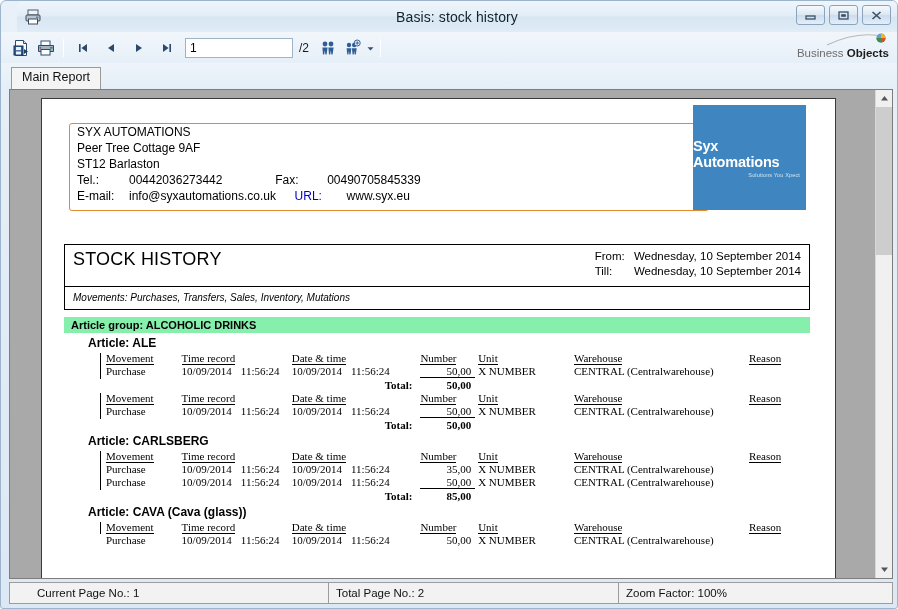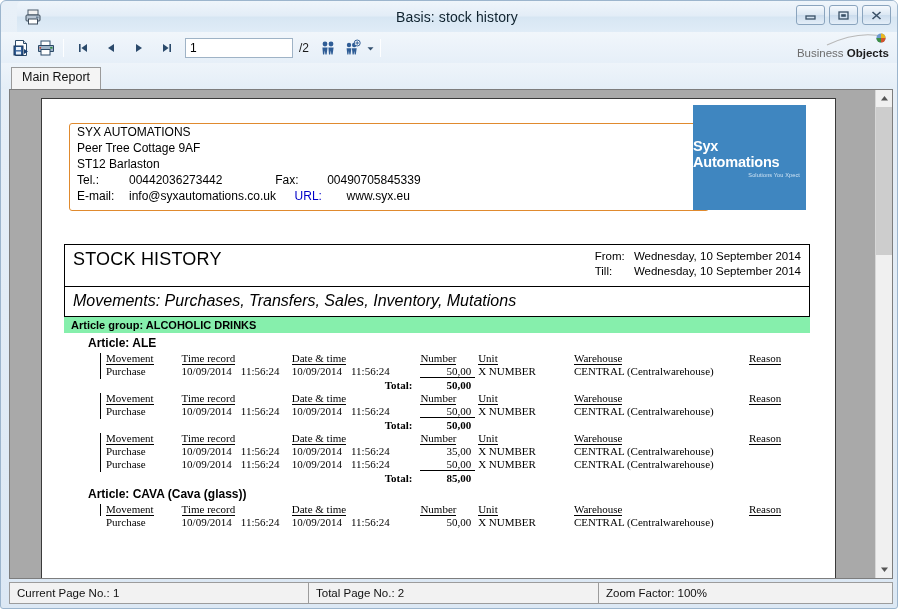--- a/index.html
+++ b/index.html
@@ -176,21 +176,21 @@
   #title-row {
     display: flex; justify-content: space-between; align-items: flex-start;
     padding: 4px 8px 6px 8px;
     border-bottom: 1px solid #000;
     height: 42px;
   }
   #title-row .big { font-size: 18px; letter-spacing: .2px; }
   #title-row .dates { font-size: 11.5px; line-height: 15px; text-align: right; }
   #title-row .dates .dl { display: inline-block; min-width: 36px; text-align: left; }
   #movements {
-    font-size: 16px; font-style: italic;
+    font-size: 10px; font-style: italic;
     padding: 5px 8px 6px 8px;
   }
 
   
   #tablearea { position: absolute; left: 22px; top: 218px; width: 746px; }
   .group-band {
     background: #86efac;
     font-size: 11px; font-weight: bold;
     padding: 2px 0 2px 7px;
   }
@@ -237,21 +237,21 @@
     display: flex; align-items: stretch;
     background: #f2f2f2;
     border: 1px solid #9c9c9c;
     font-size: 11.5px; color: #111;
   }
   #statusbar .cell {
     display: flex; align-items: center;
     padding-left: 7px;
   }
   #statusbar .cell + .cell { border-left: 1px solid #9c9c9c; }
-  .sb-c1 { width: 298px; }
+  .sb-c1 { width: 298px; margin-left: 20px; }
   .sb-c2 { width: 290px; }
   .sb-c3 { flex: 1; }
 </style>
 </head>
 <body>
 
 <div id="window">
 
   <div id="titlebar">
     <span class="sysicon">
@@ -484,20 +484,21 @@
                       <td class="c-rsn"></td>
                     </tr>
                     <tr class="total-row">
                       <td class="tl" colspan="5">Total:</td>
                       <td class="tv c-num">50,00</td>
                       <td colspan="3"></td>
                     </tr>
                   </tbody>
                 </table>
               </div>
+              <div class="article-hdr">Article: CARLSBERG</div>
               <div class="art-block">
                 <table class="rep">
                   <thead>
                     <tr>
                       <th class="c-mov" colspan="1"><span>Movement</span></th>
                       <th class="c-trec" colspan="2"><span>Time record</span></th>
                       <th class="c-dat" colspan="2"><span>Date &amp; time</span></th>
                       <th class="c-num" colspan="1"><span>Number</span></th>
                       <th class="c-unit" colspan="1"><span>Unit</span></th>
                       <th class="c-wh" colspan="1"><span>Warehouse</span></th>

